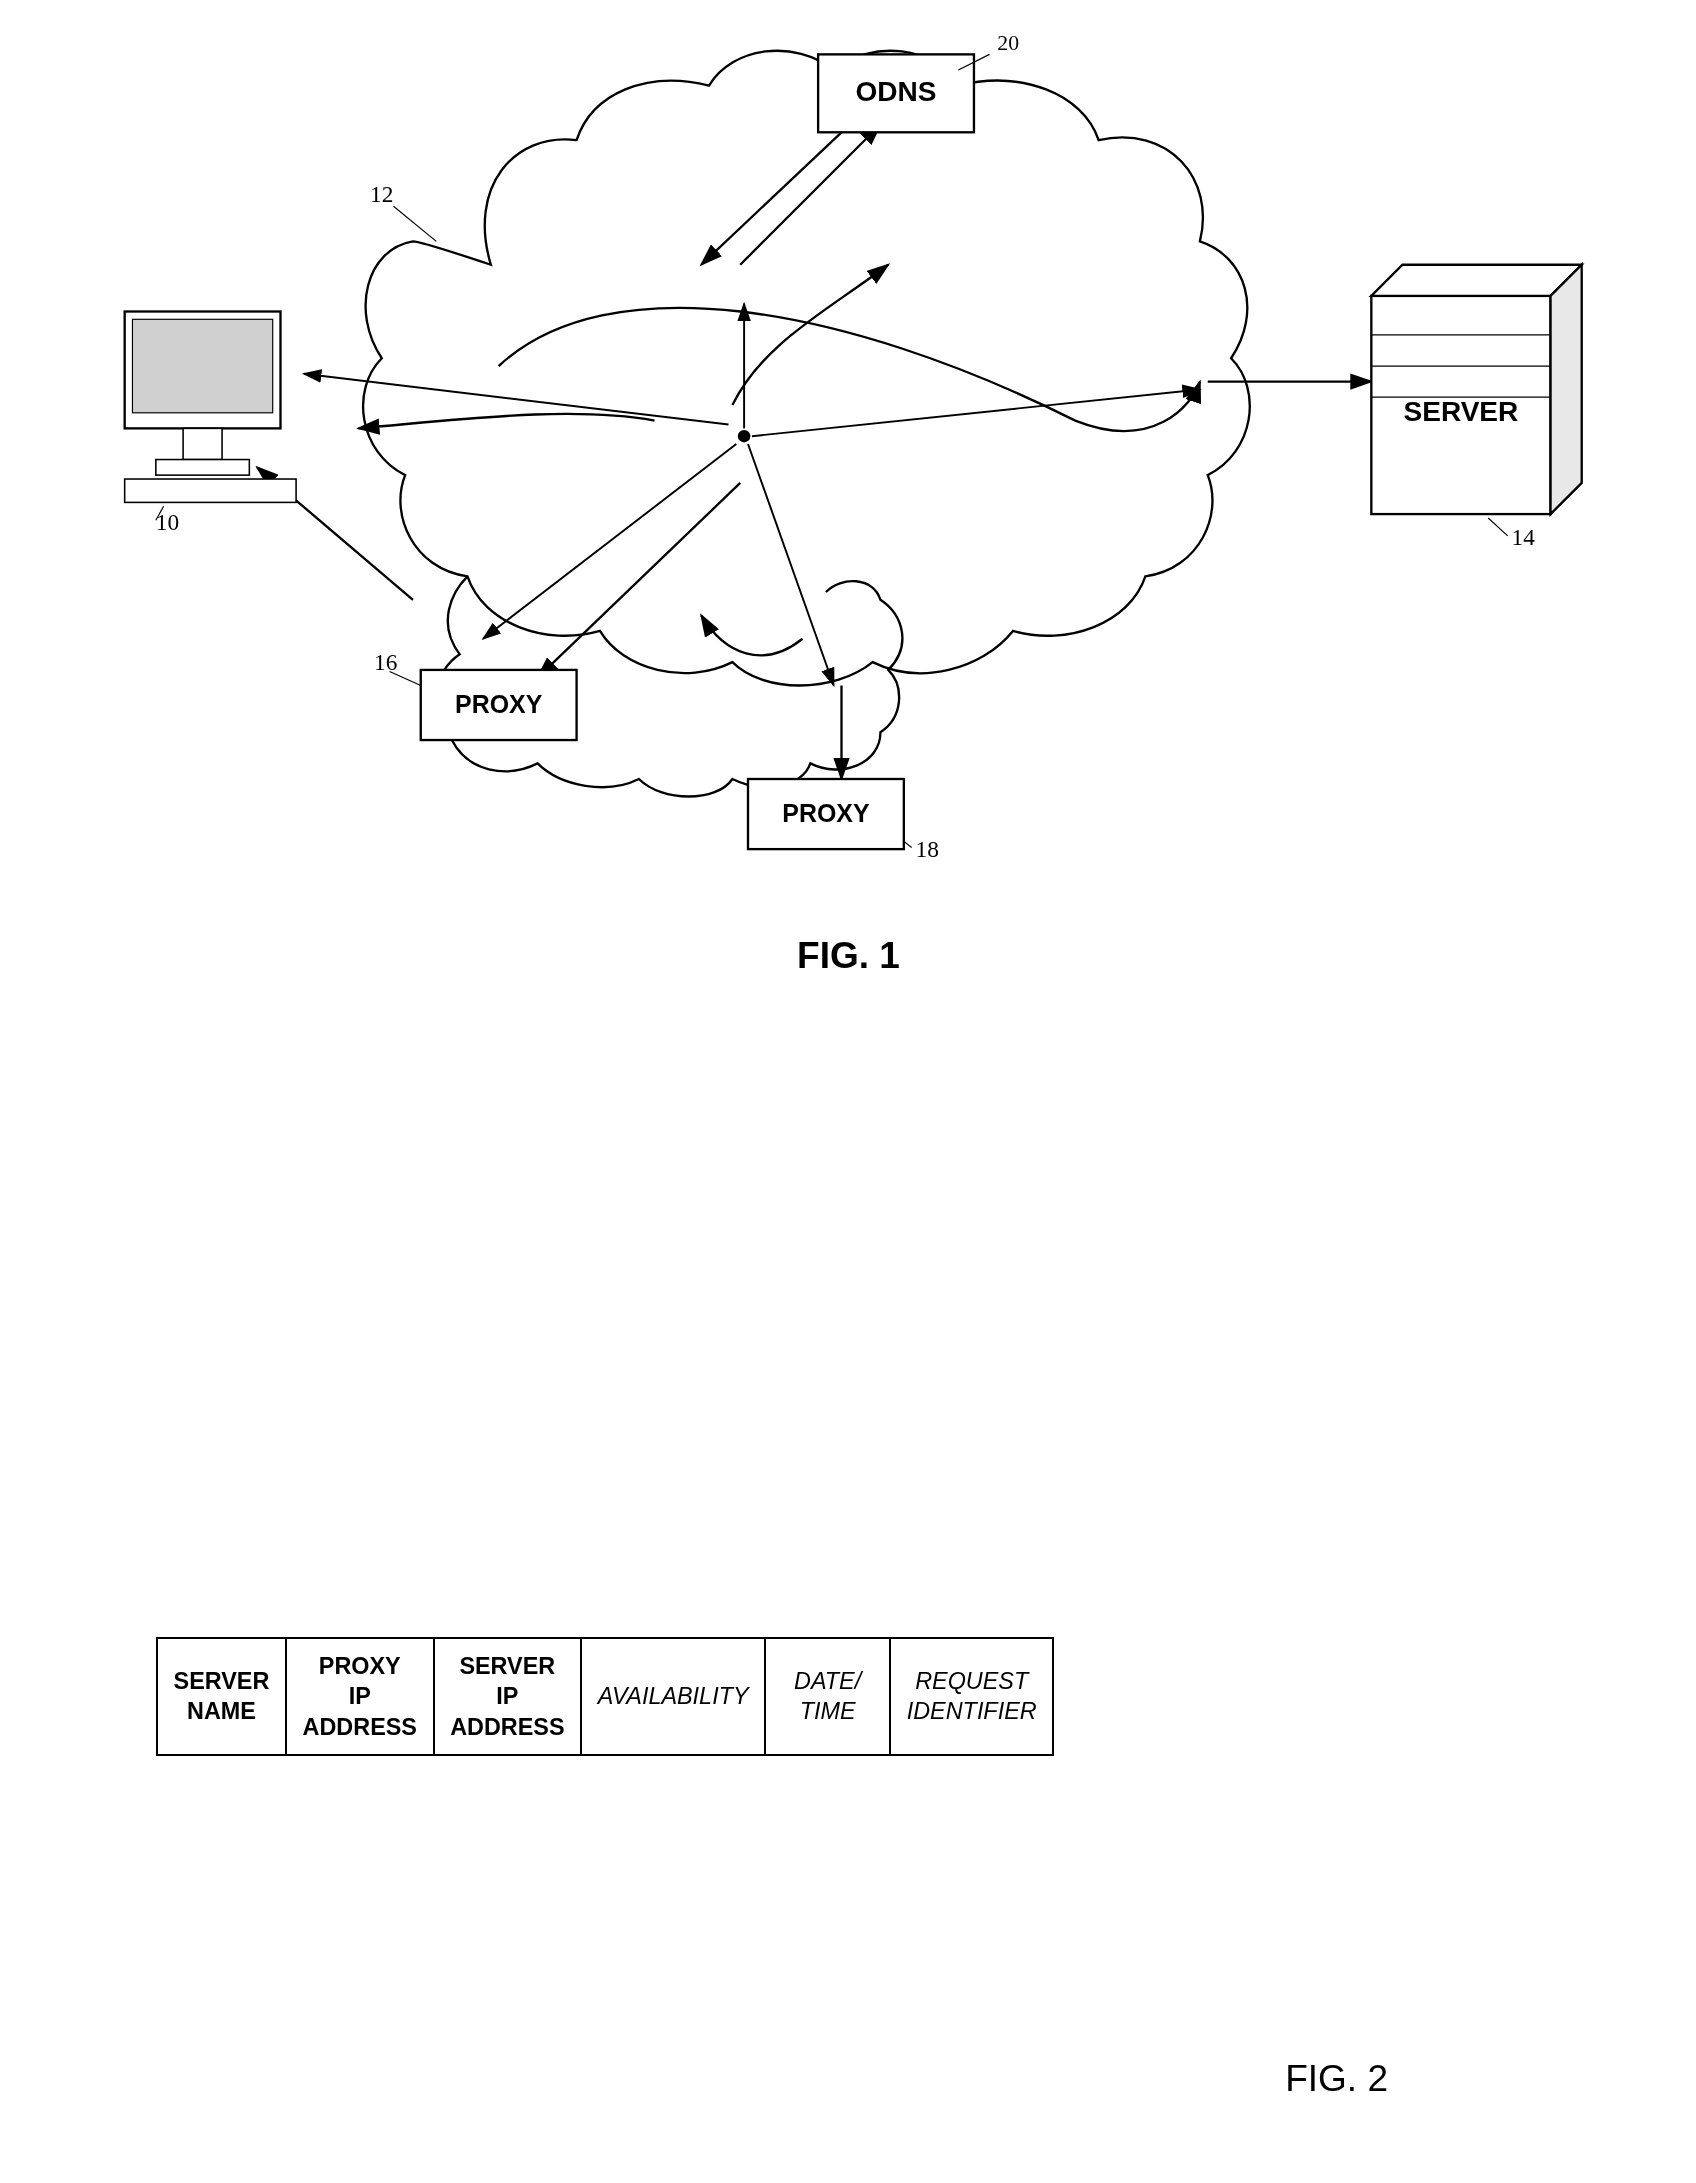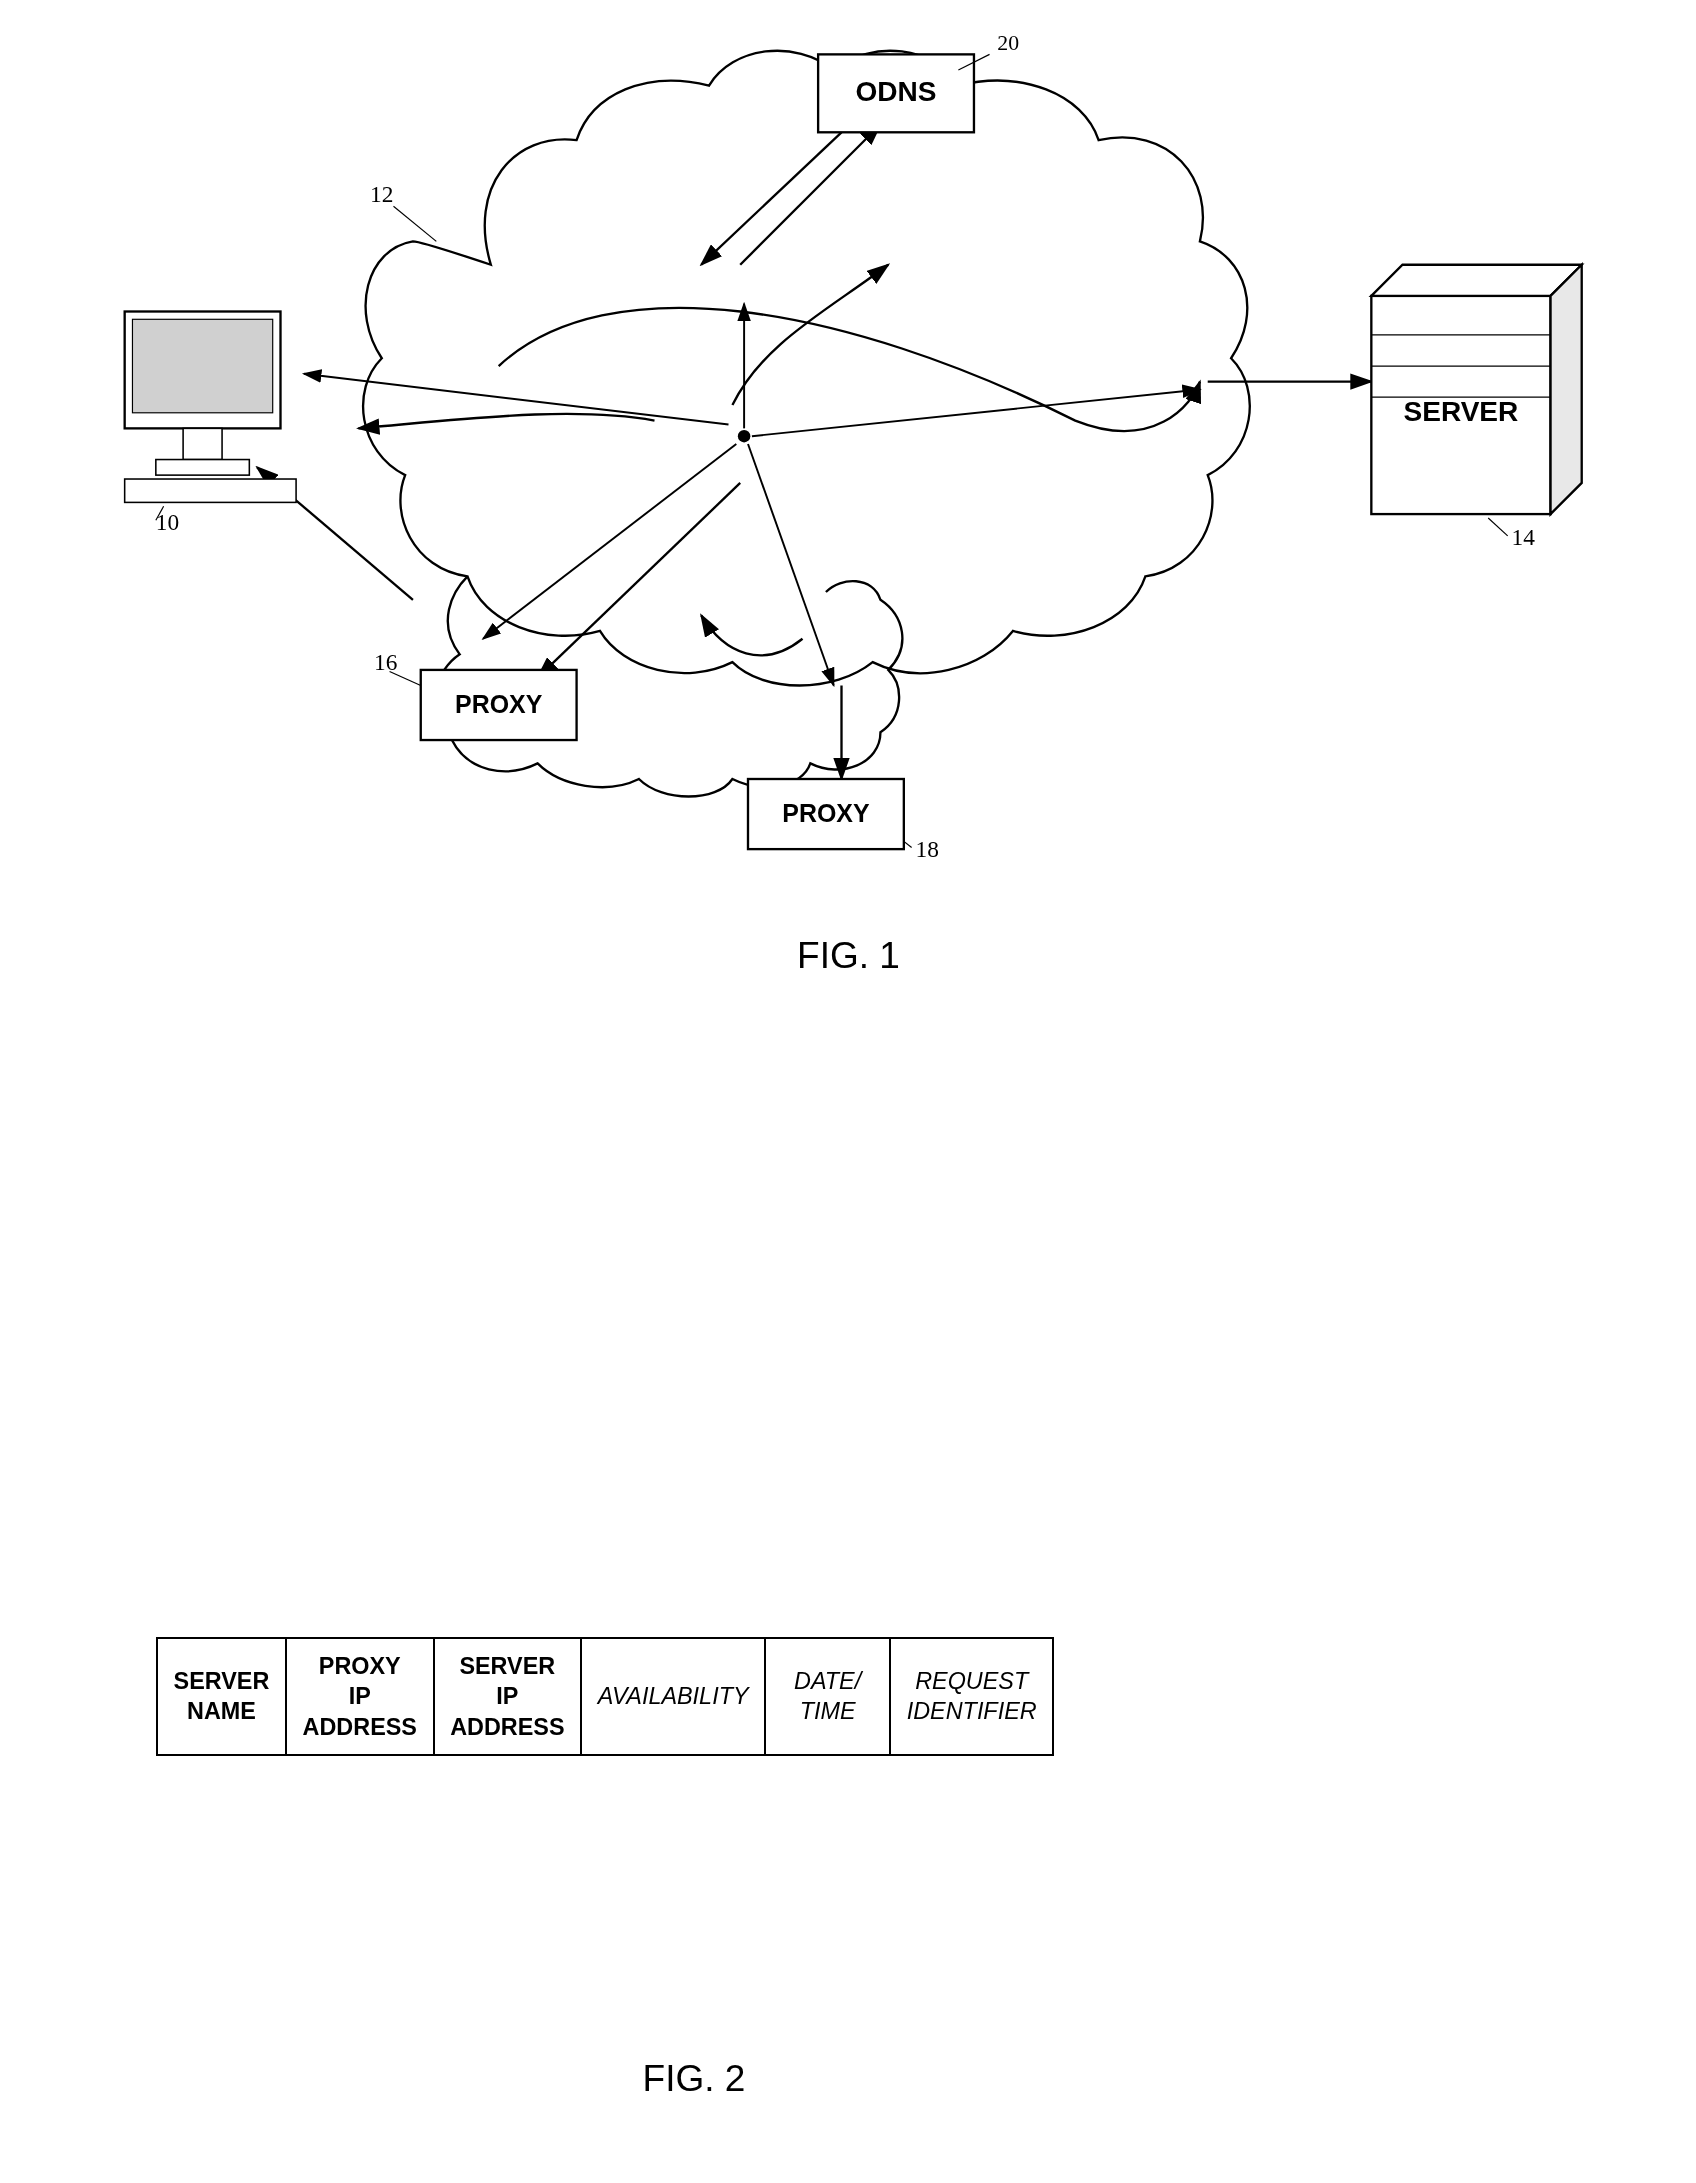--- a/index.html
+++ b/index.html
@@ -178,31 +178,31 @@
     <rect x="80" y="575" width="220" height="30" fill="white" stroke="#000" stroke-width="2"></rect>
 
     <text x="120" y="640" font-size="30" font-family="Times New Roman, serif">10</text>
     <line x1="120" y1="628" x2="130" y2="610" stroke="#000" stroke-width="1.5"></line>
 
     <circle cx="875" cy="520" r="8" fill="#000"></circle>
 
   </svg>
 </div>
 
-<div class="fig-caption" style="position: absolute; top: 935px; left: 0; width: 1697px; text-align: center; font-size: 37px; font-family: Arial, sans-serif;">FIG. 1</div>
+<div class="fig-caption" style="position: absolute; top: 935px; left: 0; width: 1697px; text-align: center; font-size: 37px; font-family: Arial, sans-serif; font-weight: bold;">FIG. 1</div>
 
 <div style="position: absolute; top: 1637px; left: 156px;">
   <table class="fig2-table">
     <tbody>
         <tr>
       <td><strong>SERVER<br>NAME</strong></td>
       <td><strong>PROXY<br>IP ADDRESS</strong></td>
       <td><strong>SERVER<br>IP ADDRESS</strong></td>
       <td class="italic-cell"><em>AVAILABILITY</em></td>
       <td class="italic-cell"><em>DATE/<br>TIME</em></td>
       <td class="italic-cell"><em>REQUEST<br>IDENTIFIER</em></td>
     </tr>
   </tbody>
     </table>
 </div>
 
-<div class="fig-caption" style="position: absolute; top: 2058px; left: 0; width: 1388px; text-align: center; font-size: 37px; font-family: Arial, sans-serif;">FIG. 2</div>
+<div class="fig-caption" style="position: absolute; top: 2058px; left: 0; width: 1388px; text-align: right; font-size: 37px; font-family: Arial, sans-serif;">FIG. 2</div>
 
 
 </body></html>

